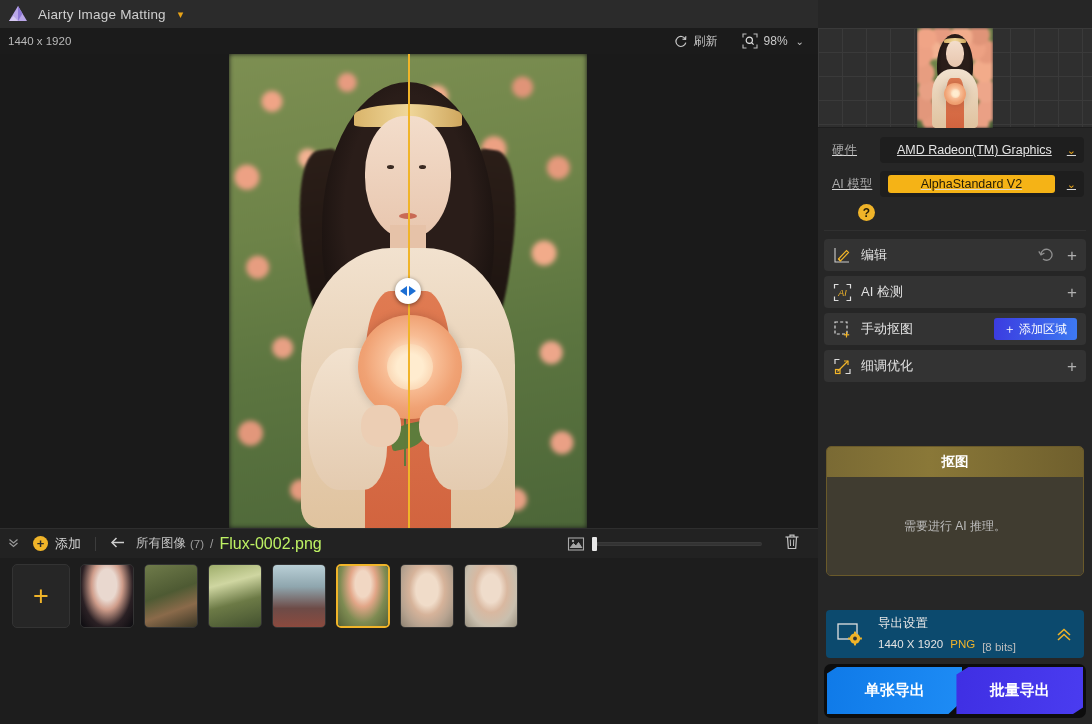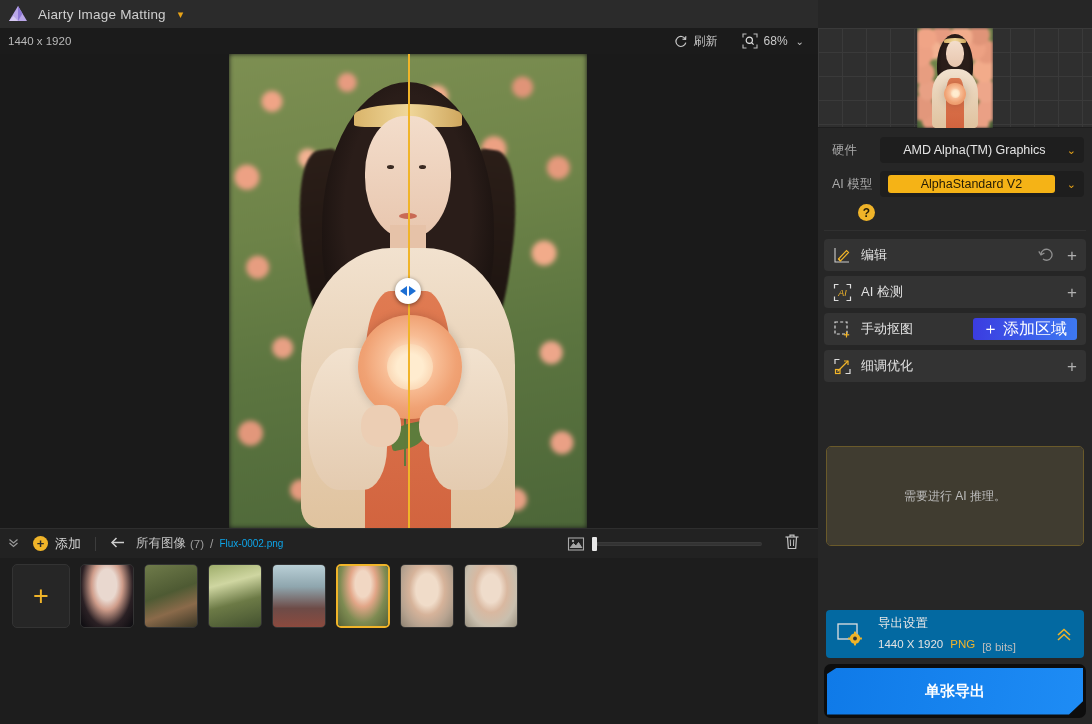--- a/index.html
+++ b/index.html
@@ -196,21 +196,21 @@
     width:15px;height:15px;border-radius:50%;background:#f0b429;
     display:flex;align-items:center;justify-content:center;color:#2a2a2a;
     font-size:13px; font-weight:bold; line-height:1;
   }
   .st-add-label{ font-size:13px; color:#d4d4d4; }
   .st-divider { width:1px; height:14px; background:#3c3c3c; margin:0 14px; }
   .st-back { color:#cfcfcf; font-size:14px; }
   .st-all { font-size:12.5px; color:#c3c3c3; margin-left:10px; }
   .st-count { font-size:11.5px; color:#9d9d9d; margin-left:4px; }
   .st-slash { font-size:12px; color:#9d9d9d; margin:0 6px; }
-  .st-file { font-size:10px; color:#0ea5e9; }
+  .st-file { font-size:16px; color:#bef264; }
   .st-spacer { flex:1; }
   .size-icon { margin-right:7px; }
   .slider { position:relative; width:170px; height:4px; background:#3a3a3a; border-radius:2px; }
   .slider-fill { position:absolute; left:0; top:0; height:4px; width:6px; background:#4a4a4a; border-radius:2px;}
   .slider-knob {
     position:absolute; left:0px; top:-5px; width:5px; height:14px; background:#e8e8e8; border-radius:1px;
   }
   .slider-track2{position:absolute;left:6px;top:1px;height:2px;width:164px;background:#333;}
   .trash { margin-left:22px; margin-right:18px; color:#c2c2c2; }
 
@@ -264,21 +264,21 @@
     height:32px; display:flex; align-items:center; padding:0 9px;
   }
   .sec-title { font-size:13px; color:#e2e2e2; margin-left:9px; }
   .sec-spacer { flex:1; }
   .sec-plus { color:#b0b0b0; font-size:17px; font-weight:300; line-height:1; margin-left:12px; }
   .sec-undo { color:#9a9a9a; }
 
   .ai-head { margin:0 6px 0 6px; height:34px; display:flex; align-items:center; padding:0 9px; }
   .ai-head .sec-title { font-size:14px; color:#e8e8e8; }
 
-  .row { display:flex; align-items:center; margin:8px 8px 0 14px; }
+  .row { display:flex; align-items:center; margin:8px 8px 0 14px;text-decoration:underline; }
   .row-label { width:48px; font-size:12.5px; color:#a9a9a9; flex:0 0 auto; }
   .combo {
     flex:1; height:26px; background:#1e1e1e; border-radius:4px;
     display:flex; align-items:center; padding:0 8px; position:relative;
   }
   .combo-val { flex:1; text-align:center; font-size:12.5px; color:#e4e4e4; }
   .combo-caret { color:#e8a317; font-size:11px; margin-left:6px; }
   .combo.model .combo-val {
     background:#f5b316; color:#241c06; border-radius:3px;
     padding:2px 0; margin-right:6px; font-size:12.5px;
@@ -287,21 +287,21 @@
   .q-mark {
     width:17px;height:17px;border-radius:50%;background:#f0b429;color:#2a2008;
     display:flex;align-items:center;justify-content:center;font-size:12px;font-weight:bold;
     flex:0 0 auto; margin-left:26px; margin-top:1px;
   }
   .hint-text { margin-left:10px; font-size:11px; line-height:1.35; color:#2f6df0; }
   .hr { height:1px; background:#303030; margin:9px 6px 8px 6px; }
 
   .blue-btn {
     background:linear-gradient(92deg,#3b3ce0,#3d79f2);
-    color:#fff; font-size:16px; height:22px; border-radius:3px;
+    color:#fff; font-size:12px; height:22px; border-radius:3px;
     display:flex; align-items:center; justify-content:center; gap:4px;
     padding:0 10px;
   }
 
   
   .matt-card {
     margin:12px 8px 0 8px; border:1px solid #6a5a2a; border-radius:5px; overflow:hidden;
     background:#3a3629;
   }
   .matt-head {
@@ -316,33 +316,33 @@
   .matt-note { font-size:12px; color:#bdbdbd; }
   .start-btn {
     width:130px; height:27px; background:#f5b316; border-radius:4px;
     display:flex; align-items:center; justify-content:center;
     color:#241c06; font-size:13px;
   }
 
   
   .export-card {
     position:absolute; left:8px; bottom:66px; width:258px; height:48px;
-    background:#0369a1; border-radius:4px; display:flex; align-items:center; padding:0 10px;
+    background:#0c4a6e; border-radius:4px; display:flex; align-items:center; padding:0 10px;
   }
   .exp-texts { margin-left:12px; }
   .exp-title { font-size:12.5px; color:#e6e6e6; }
   .exp-sub { font-size:11.5px; margin-top:3px; display:flex; gap:7px; align-items:center; }
   .exp-dim { color:#e3e3e3; }
   .exp-fmt { color:#f0b429; }
   .exp-bits { color:#bdbdbd;margin-top:6px; }
   .exp-caret { margin-left:auto; color:#f0b429; font-size:13px; }
 
   .export-buttons {
     position:absolute; left:6px; bottom:6px; width:262px; height:54px;
-    background:#0d0d0d; border-radius:7px; display:flex; align-items:center;
+    background:#0d0d0d; border-radius:7px; display:flex; align-items:flex-start;
     padding:3px;
   }
   .exp-btn {
     height:47px; display:flex; align-items:center; justify-content:center;
     color:#fff; font-size:15px; font-weight:bold;
   }
   .exp-single {
     flex:1.07; background:linear-gradient(100deg,#0f7ae8,#1e8cf5);
     clip-path: polygon(0 14%, 10px 0, 100% 0, 100% 72%, calc(100% - 14px) 100%, 0 100%);
   }
@@ -401,21 +401,21 @@
       <span>刷新</span>
     </div>
     <div class="ct-item ct-zoom">
       <span class="ico">
         <svg width="16" height="16" viewBox="0 0 16 16">
           <path d="M1 4.5V1h3.5M11.5 1H15v3.5M15 11.5V15h-3.5M4.5 15H1v-3.5" fill="none" stroke="#bdbdbd" stroke-width="1.1"></path>
           <circle cx="7.3" cy="7.3" r="3.1" fill="none" stroke="#e2e2e2" stroke-width="1.2"></circle>
           <line x1="9.6" y1="9.6" x2="11.6" y2="11.6" stroke="#e2e2e2" stroke-width="1.2"></line>
         </svg>
       </span>
-      <span>68%</span>
+      <span>98%</span>
     </div>
     <div class="ct-caret">⌄</div>
   </div>
 
   <div class="canvas">
     <div class="photo-wrap">
       <div class="photo">
         <div class="bg-field"></div>
         <div class="bg-bokeh"></div>
         <div class="hair2"></div>
@@ -529,21 +529,21 @@
         <div class="big-flower"></div>
       </div>
     </div>
 
     <div class="panel-body">
 
 
       <div class="row">
         <div class="row-label">硬件</div>
         <div class="combo">
-          <span class="combo-val">AMD Alpha(TM) Graphics</span>
+          <span class="combo-val">AMD Radeon(TM) Graphics</span>
           <span class="combo-caret">⌄</span>
         </div>
       </div>
 
       <div class="row">
         <div class="row-label">AI 模型</div>
         <div class="combo model">
           <span class="combo-val">AlphaStandard  V2</span>
           <span class="combo-caret">⌄</span>
         </div>
@@ -608,20 +608,21 @@
             <polyline points="15,8 15,4 11,4" fill="none" stroke="#f0b429" stroke-width="1.2"></polyline>
             <rect x="2.5" y="12.5" width="4.5" height="4" fill="none" stroke="#f0b429" stroke-width="1.2"></rect>
           </svg>
         </span>
         <span class="sec-title">细调优化</span>
         <span class="sec-spacer"></span>
         <span class="sec-plus">+</span>
       </div>
 
       <div class="matt-card" style="margin-top:64px;">
+        <div class="matt-head">抠图</div>
         <div class="matt-body">
           <div class="matt-note">需要进行 AI 推理。</div>
         </div>
       </div>
 
       <div class="export-card">
         <span class="ico">
           <svg width="30" height="26" viewBox="0 0 30 26">
             <rect x="2" y="3" width="19" height="15" fill="none" stroke="#e0e0e0" stroke-width="1.3"></rect>
             <circle cx="19" cy="17.5" r="5.2" fill="#f0b429"></circle>
@@ -645,17 +646,18 @@
         <span class="exp-caret ico">
           <svg width="20" height="18" viewBox="0 0 20 18">
             <polyline points="4,10 10,4.5 16,10" fill="none" stroke="#f0b429" stroke-width="1.6"></polyline>
             <polyline points="4,15 10,9.5 16,15" fill="none" stroke="#f0b429" stroke-width="1.6"></polyline>
           </svg>
         </span>
       </div>
 
       <div class="export-buttons">
         <div class="exp-btn exp-single">单张导出</div>
+        <div class="exp-btn exp-batch">批量导出</div>
       </div>
 
     </div>
   </div>
 </div>
 
 </body></html>

